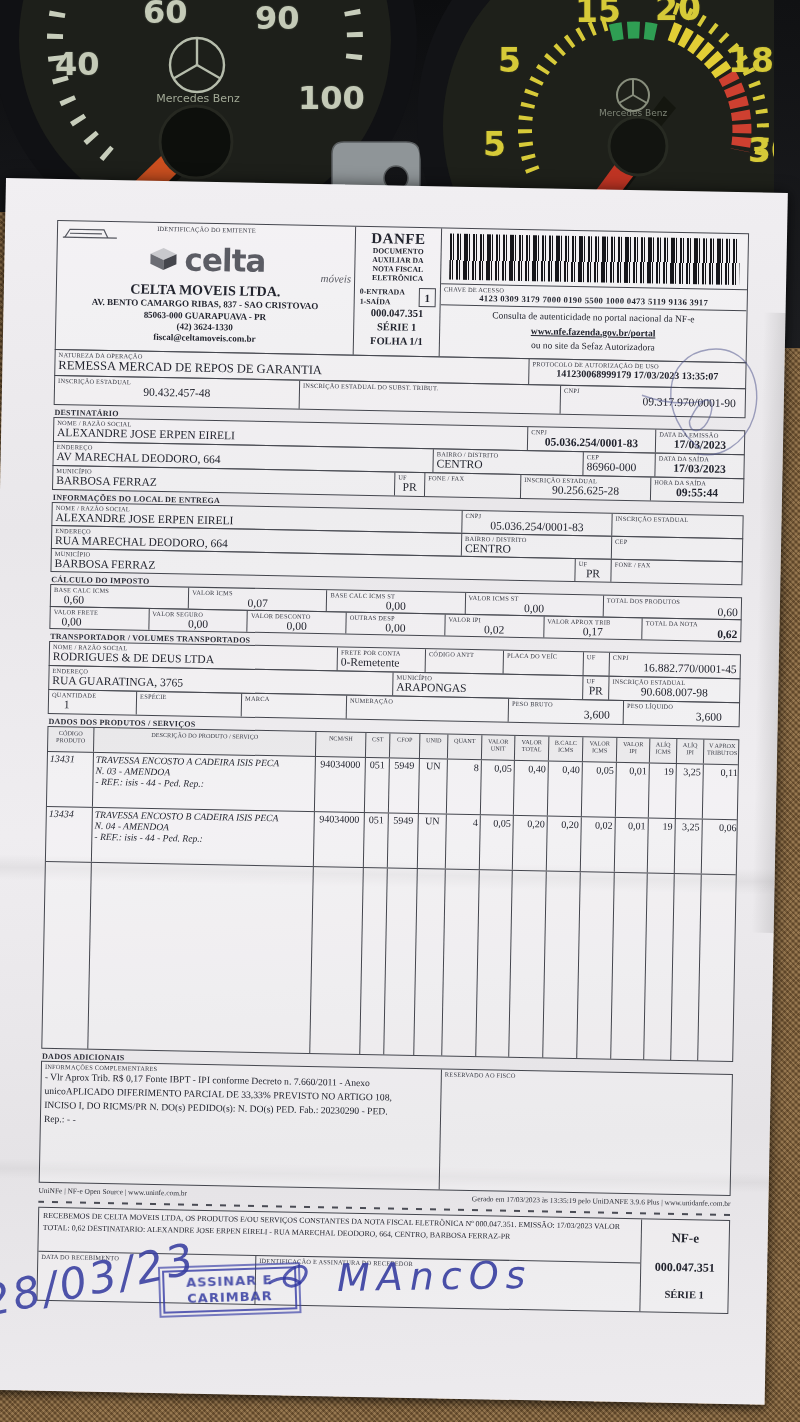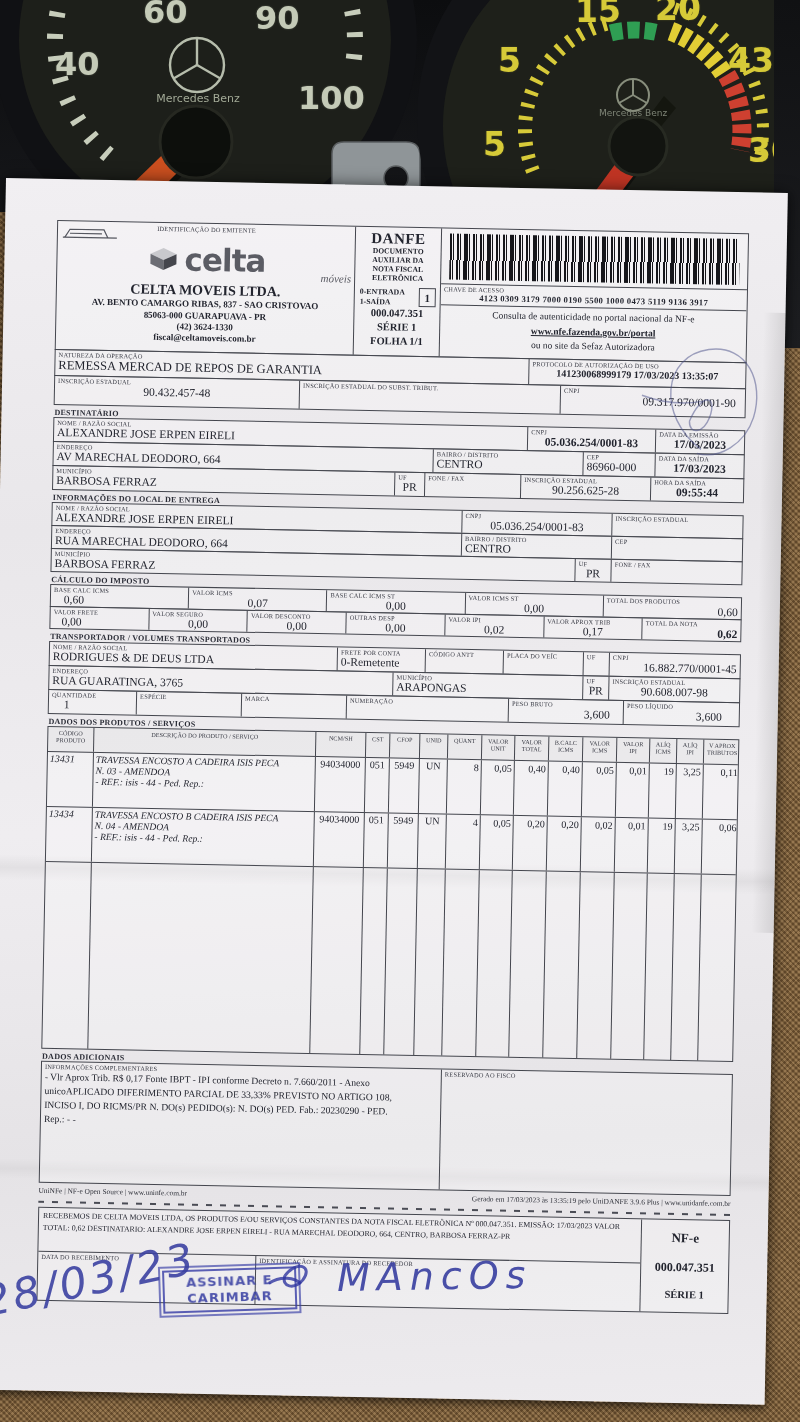--- a/index.html
+++ b/index.html
@@ -129,21 +129,21 @@
 
   <span class="gn gnL" style="left:55px;top:48px">40</span>
   <span class="gn gnL" style="left:143px;top:-4px">60</span>
   <span class="gn gnL" style="left:255px;top:2px">90</span>
   <span class="gn gnL" style="left:298px;top:82px">100</span>
   <span class="brand" style="left:148px;top:92px;width:100px;font-size:11px;color:#a2a996">Mercedes Benz</span>
   <span class="gn gnR" style="left:483px;top:128px">5</span>
   <span class="gn gnR" style="left:498px;top:44px">5</span>
   <span class="gn gnR" style="left:575px;top:-6px">15</span>
   <span class="gn gnR" style="left:655px;top:-8px">20</span>
-  <span class="gn gnR" style="left:728px;top:44px">43</span>
+  <span class="gn gnR" style="left:728px;top:44px">18</span>
   <span class="gn gnR" style="left:748px;top:134px">30</span>
   <span class="brand" style="left:588px;top:108px;width:90px;font-size:9px;color:#7e8476">Mercedes Benz</span>
 </div>
 <div id="rightcol"></div>
 
 <div id="paper">
 
   <div class="crease" style="left:0;top:676px;width:100%;height:26px;background:linear-gradient(rgba(0,0,0,0),rgba(0,0,0,.05),rgba(0,0,0,0))"></div>
   <div class="crease" style="right:0;top:120px;width:22px;height:620px;background:linear-gradient(90deg,rgba(0,0,0,0),rgba(0,0,0,.1))"></div>
   <div class="crease" style="left:0;top:980px;width:100%;height:20px;background:linear-gradient(rgba(0,0,0,0),rgba(0,0,0,.04),rgba(0,0,0,0))"></div>

